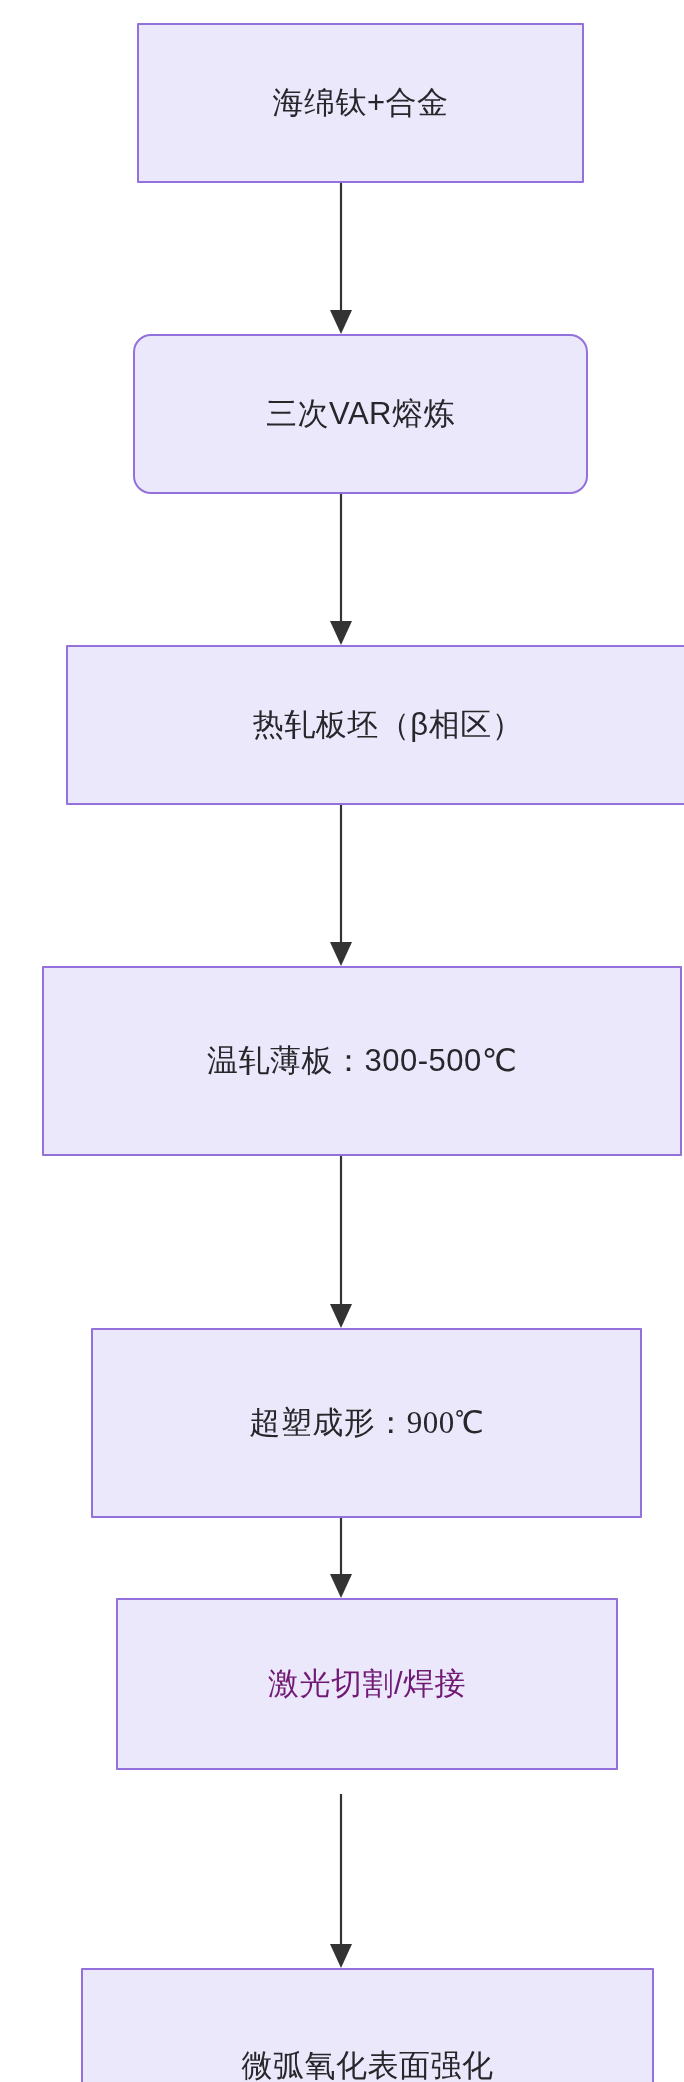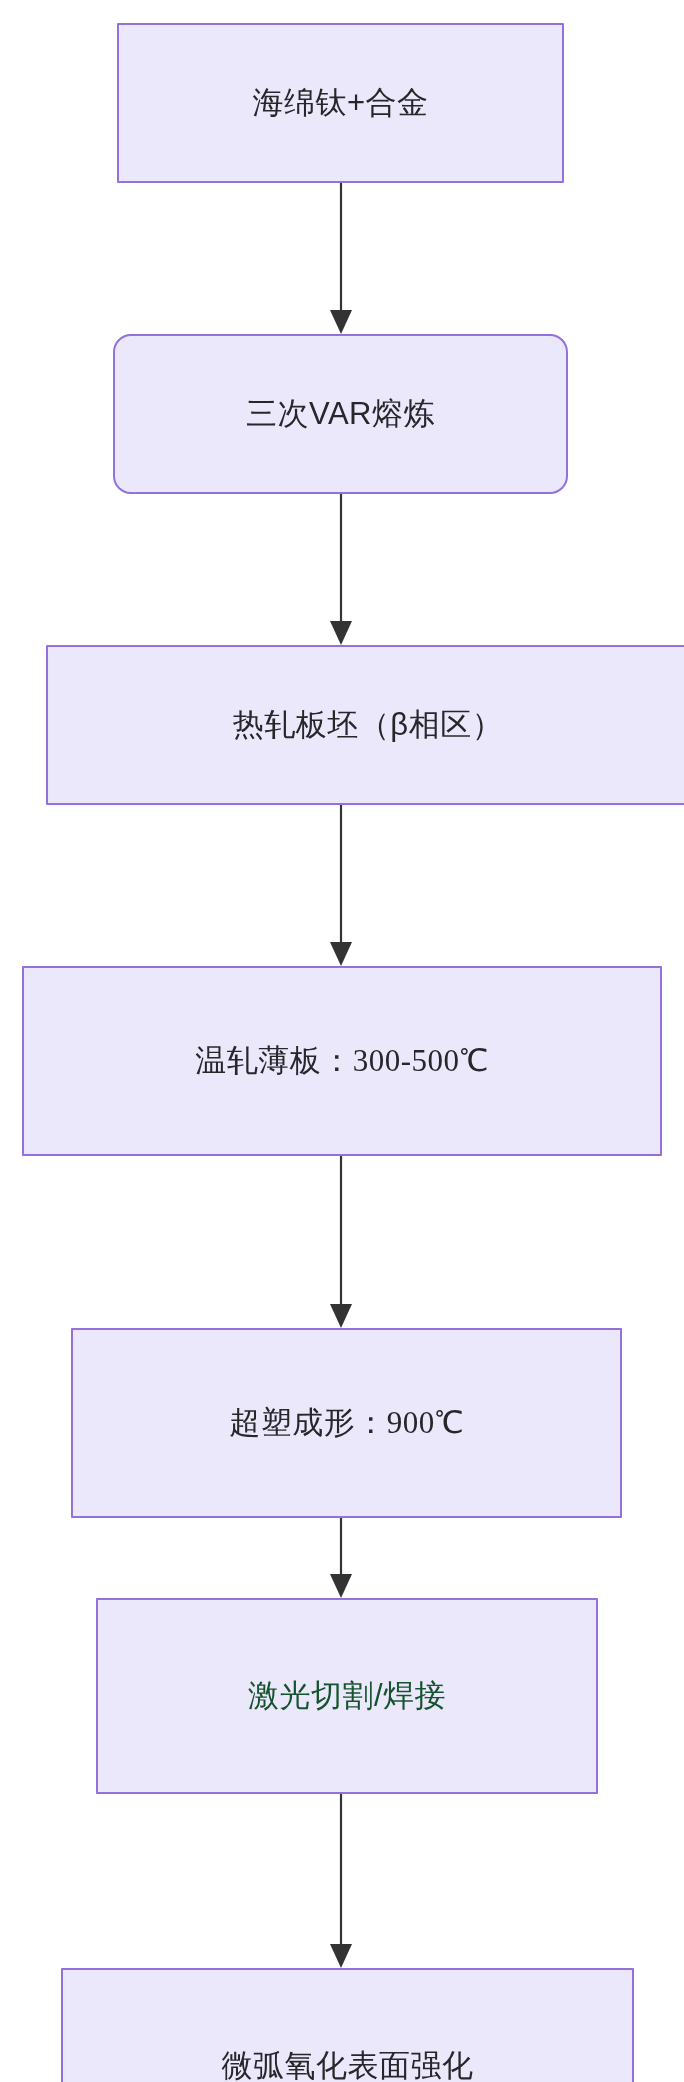--- a/index.html
+++ b/index.html
@@ -24,20 +24,21 @@
     background:#ECE8FB;
     border:2px solid #9370DB;
     border-radius:1px;
     color:#27262B;
     font-size:31px;
     font-weight:400;
     line-height:1.2;
     letter-spacing:0.5px;
     white-space:nowrap;
     text-align:left;
+    margin-left:20px;
   }
   .edge-layer{
     position:absolute;left:0;top:0;
     width:684px;height:2082px;
     pointer-events:none;
   }
   .edge-line{
     stroke:#333333;
     stroke-width:2.2;
     fill:none;
@@ -87,26 +88,26 @@
 
   <div class="node" style="left: 117px; top: 23px; width: 447px; height: 160px; background: rgb(236, 232, 251); border-color: rgb(147, 112, 219); color: rgb(39, 38, 43);">
     <span>海绵钛+合金</span>
   </div>
   <div class="node" style="left: 113px; top: 334px; width: 455px; height: 160px; background: rgb(236, 232, 251); border-color: rgb(147, 112, 219); color: rgb(39, 38, 43); border-radius: 18px;">
     <span>三次VAR熔炼</span>
   </div>
   <div class="node" style="left: 46px; top: 645px; width: 644px; height: 160px; background: rgb(236, 232, 251); border-color: rgb(147, 112, 219); color: rgb(39, 38, 43);">
     <span>热轧板坯（β相区）</span>
   </div>
-  <div class="node" style="left: 22px; top: 966px; width: 640px; height: 190px; background: rgb(236, 232, 251); border-color: rgb(147, 112, 219); color: rgb(39, 38, 43); font-family: Liberation Serif, serif;">
+  <div class="node" style="left: 22px; top: 966px; width: 640px; height: 190px; background: rgb(236, 232, 251); border-color: rgb(147, 112, 219); color: rgb(39, 38, 43);">
     <span>温轧薄板：300-500℃</span>
   </div>
   <div class="node" style="left: 71px; top: 1328px; width: 551px; height: 190px; background: rgb(236, 232, 251); border-color: rgb(147, 112, 219); color: rgb(39, 38, 43); font-family: Liberation Serif, serif;">
     <span>超塑成形：900℃</span>
   </div>
-  <div class="node" style="left: 96px; top: 1598px; width: 502px; height: 196px; background: rgb(236, 232, 251); border-color: rgb(147, 112, 219); color: #14532d;">
+  <div class="node" style="left: 96px; top: 1598px; width: 502px; height: 172px; background: rgb(236, 232, 251); border-color: rgb(147, 112, 219); color: #701a75;">
     <span>激光切割/焊接</span>
   </div>
   <div class="node" style="left: 61px; top: 1968px; width: 573px; height: 196px; background: rgb(236, 232, 251); border-color: rgb(147, 112, 219); color: rgb(39, 38, 43);">
     <span>微弧氧化表面强化</span>
   </div>
 
 </div>
 
 </body></html>

